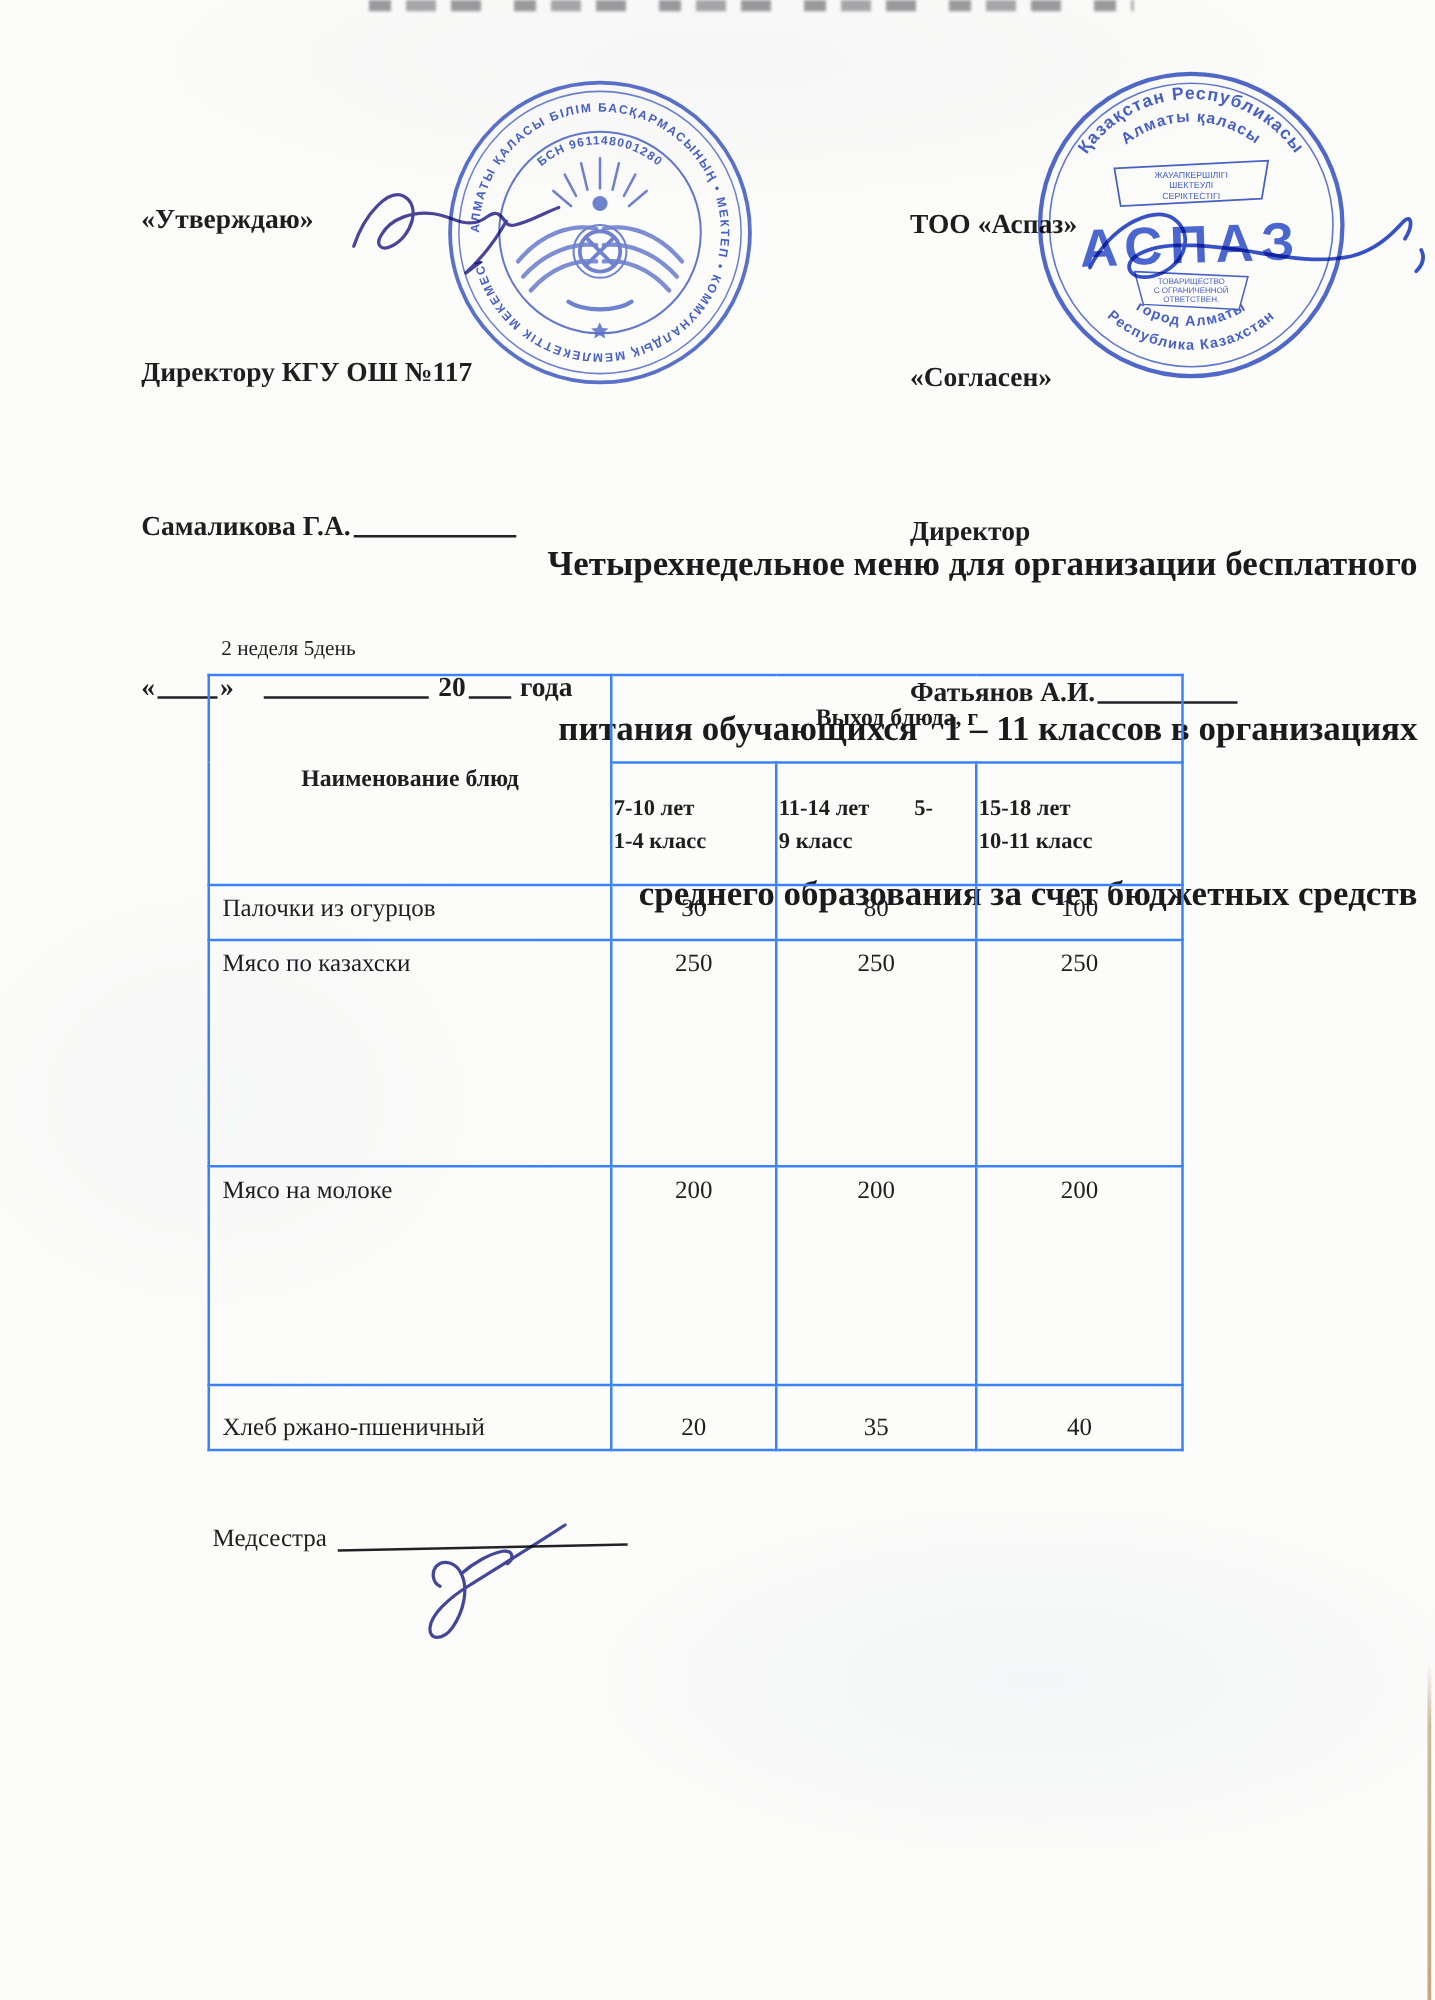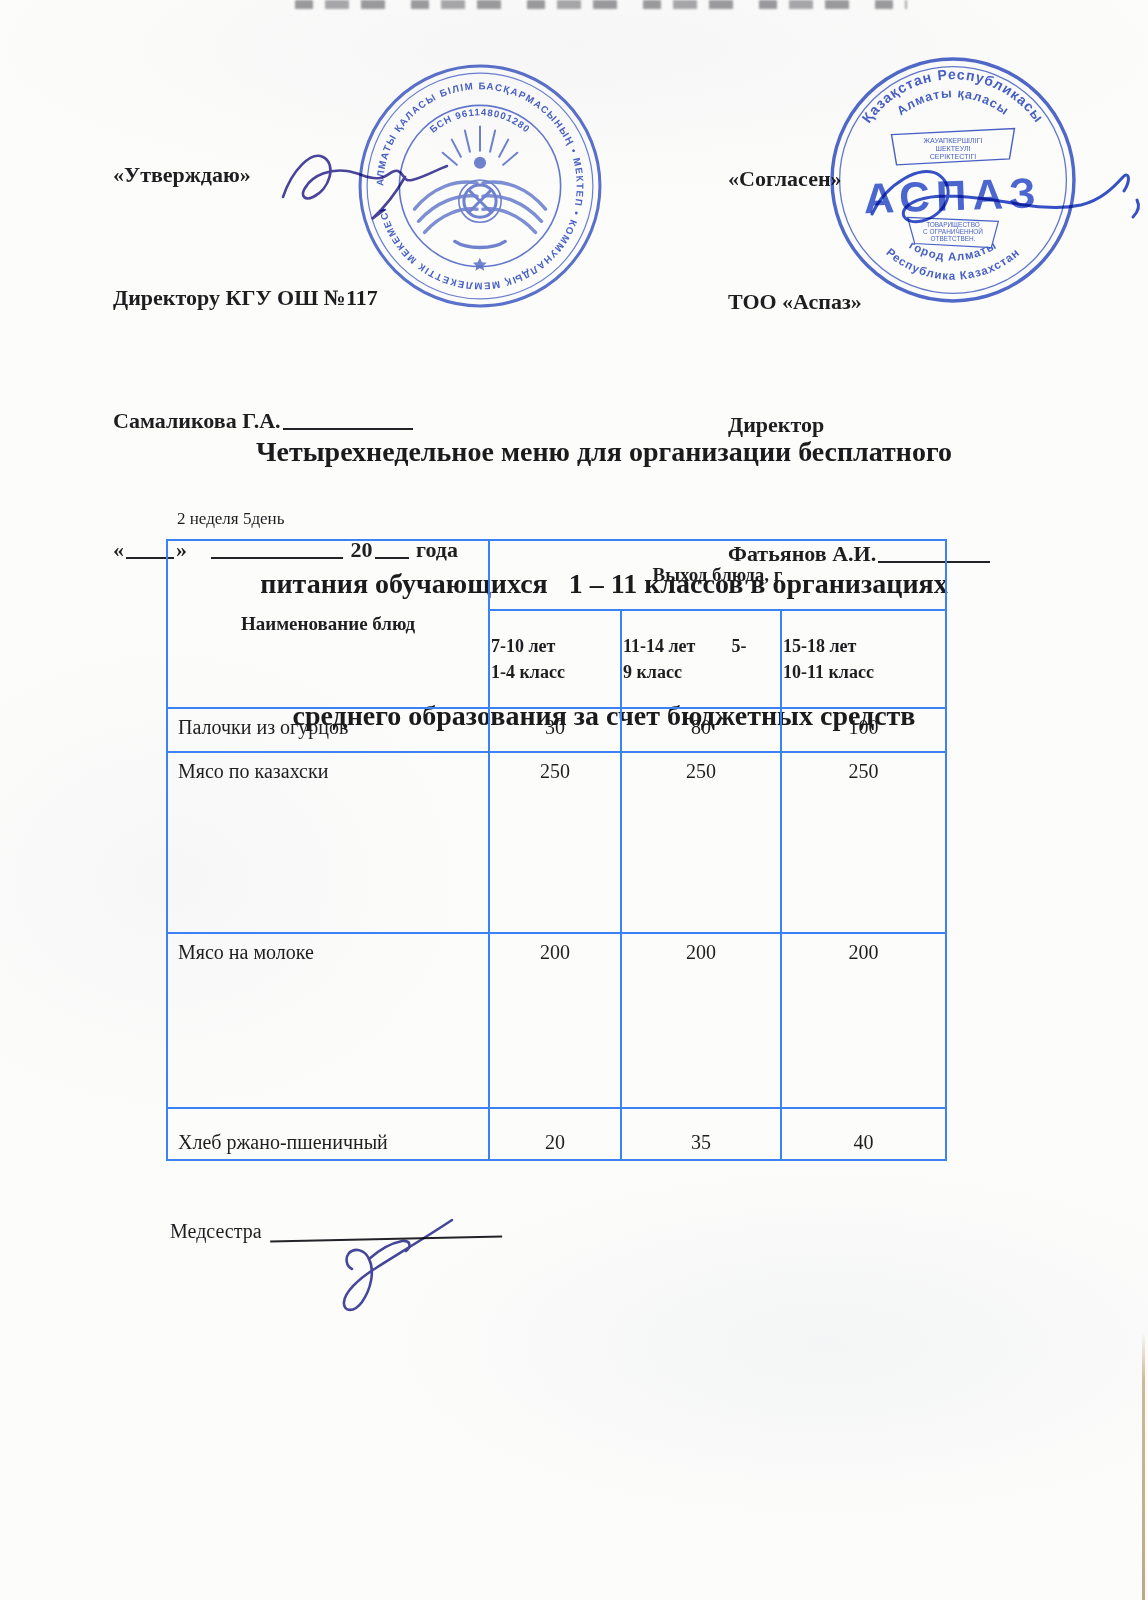--- a/index.html
+++ b/index.html
@@ -36,21 +36,21 @@
   .approval-left{left:113px;top:72px;}
   .approval-right{left:728px;top:76px;}
   .approval .l4{margin-top:6px;}
   .blank{display:inline-block;height:14px;border-bottom:2px solid #232327;transform:translateY(2px);margin:0 2px;}
   .w48{width:48px}.w130{width:130px}.w132{width:132px}.w34{width:34px}.w112{width:112px}
   .gap{display:inline-block;width:22px}
 
   
   .doc-title{
     position:absolute;left:74px;top:342px;width:1060px;
-    text-align:center;font-weight:700;font-size:28px;line-height:44px;
+    text-align:right;font-weight:700;font-size:28px;line-height:44px;
     white-space:pre-wrap;color:#1b1b1d;
   }
   .subtitle{position:absolute;left:177px;top:482px;font-size:17px;margin-top:27px;}
 
   
   .menu-table-wrap{position:absolute;left:166px;top:539px;}
   table.menu{border-collapse:collapse;table-layout:fixed;width:779px;}
   table.menu td{border:2px solid #3b82f6;}
   tr.hA{height:70px}
   tr.hB{height:98px}
@@ -89,22 +89,22 @@
   <div class="edge-strip"></div>
 
   <div class="approval approval-left">
     <div class="ln">«Утверждаю»</div>
     <div class="ln">Директору КГУ ОШ №117</div>
     <div class="ln"><span>Самаликова Г.А.</span><span class="blank w130"></span></div>
     <div class="ln l4"><span>«</span><span class="blank w48"></span><span>»</span><span class="gap"></span><span class="blank w132"></span> <span>20</span><span class="blank w34"></span> <span>года</span></div>
   </div>
 
   <div class="approval approval-right">
+    <div class="ln">ТОО «Аспаз»</div>
     <div class="ln">«Согласен»</div>
-    <div class="ln">ТОО «Аспаз»</div>
     <div class="ln">Директор</div>
     <div class="ln l4"><span>Фатьянов А.И.</span><span class="blank w112"></span></div>
   </div>
 
   <svg class="stamp stamp-left" width="252" height="252" viewBox="0 0 250 250">
     <g fill="none" stroke="#3a55c4">
       <circle cx="125" cy="125" r="119" stroke-width="3" opacity=".9"></circle>
       <circle cx="125" cy="125" r="112" stroke-width="1.2" opacity=".8"></circle>
       <circle cx="125" cy="125" r="80" stroke-width="1.6" opacity=".85"></circle>
     </g>

